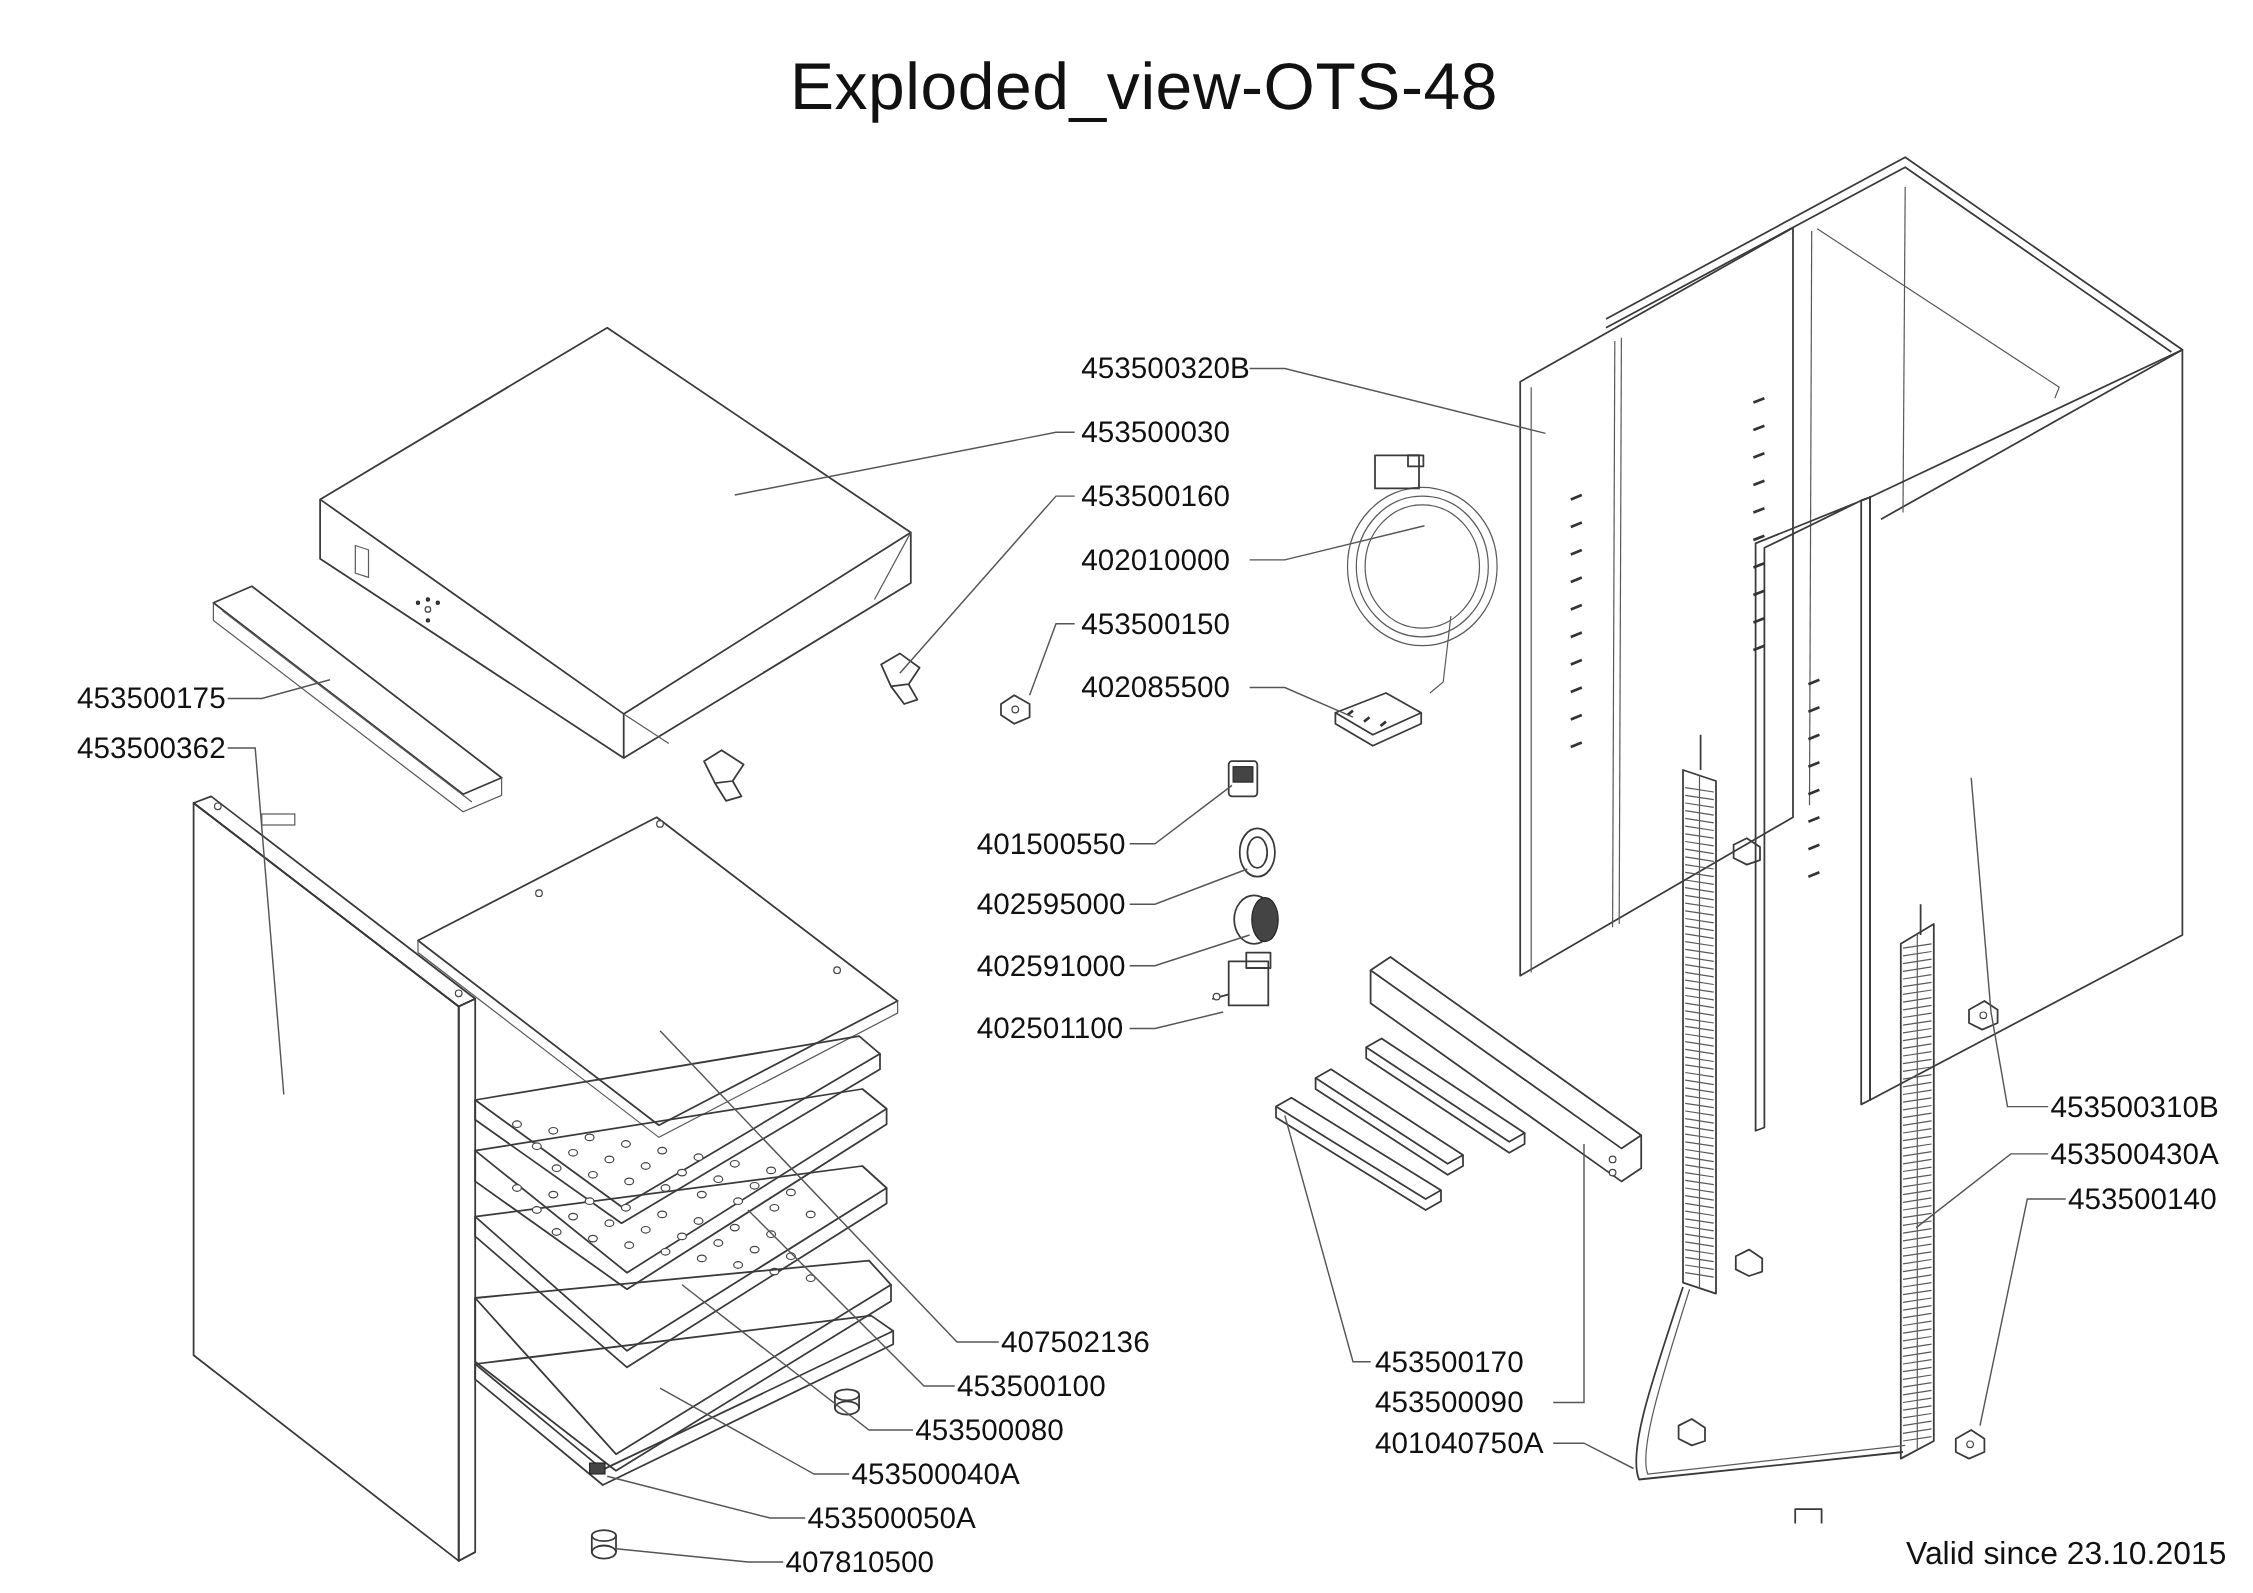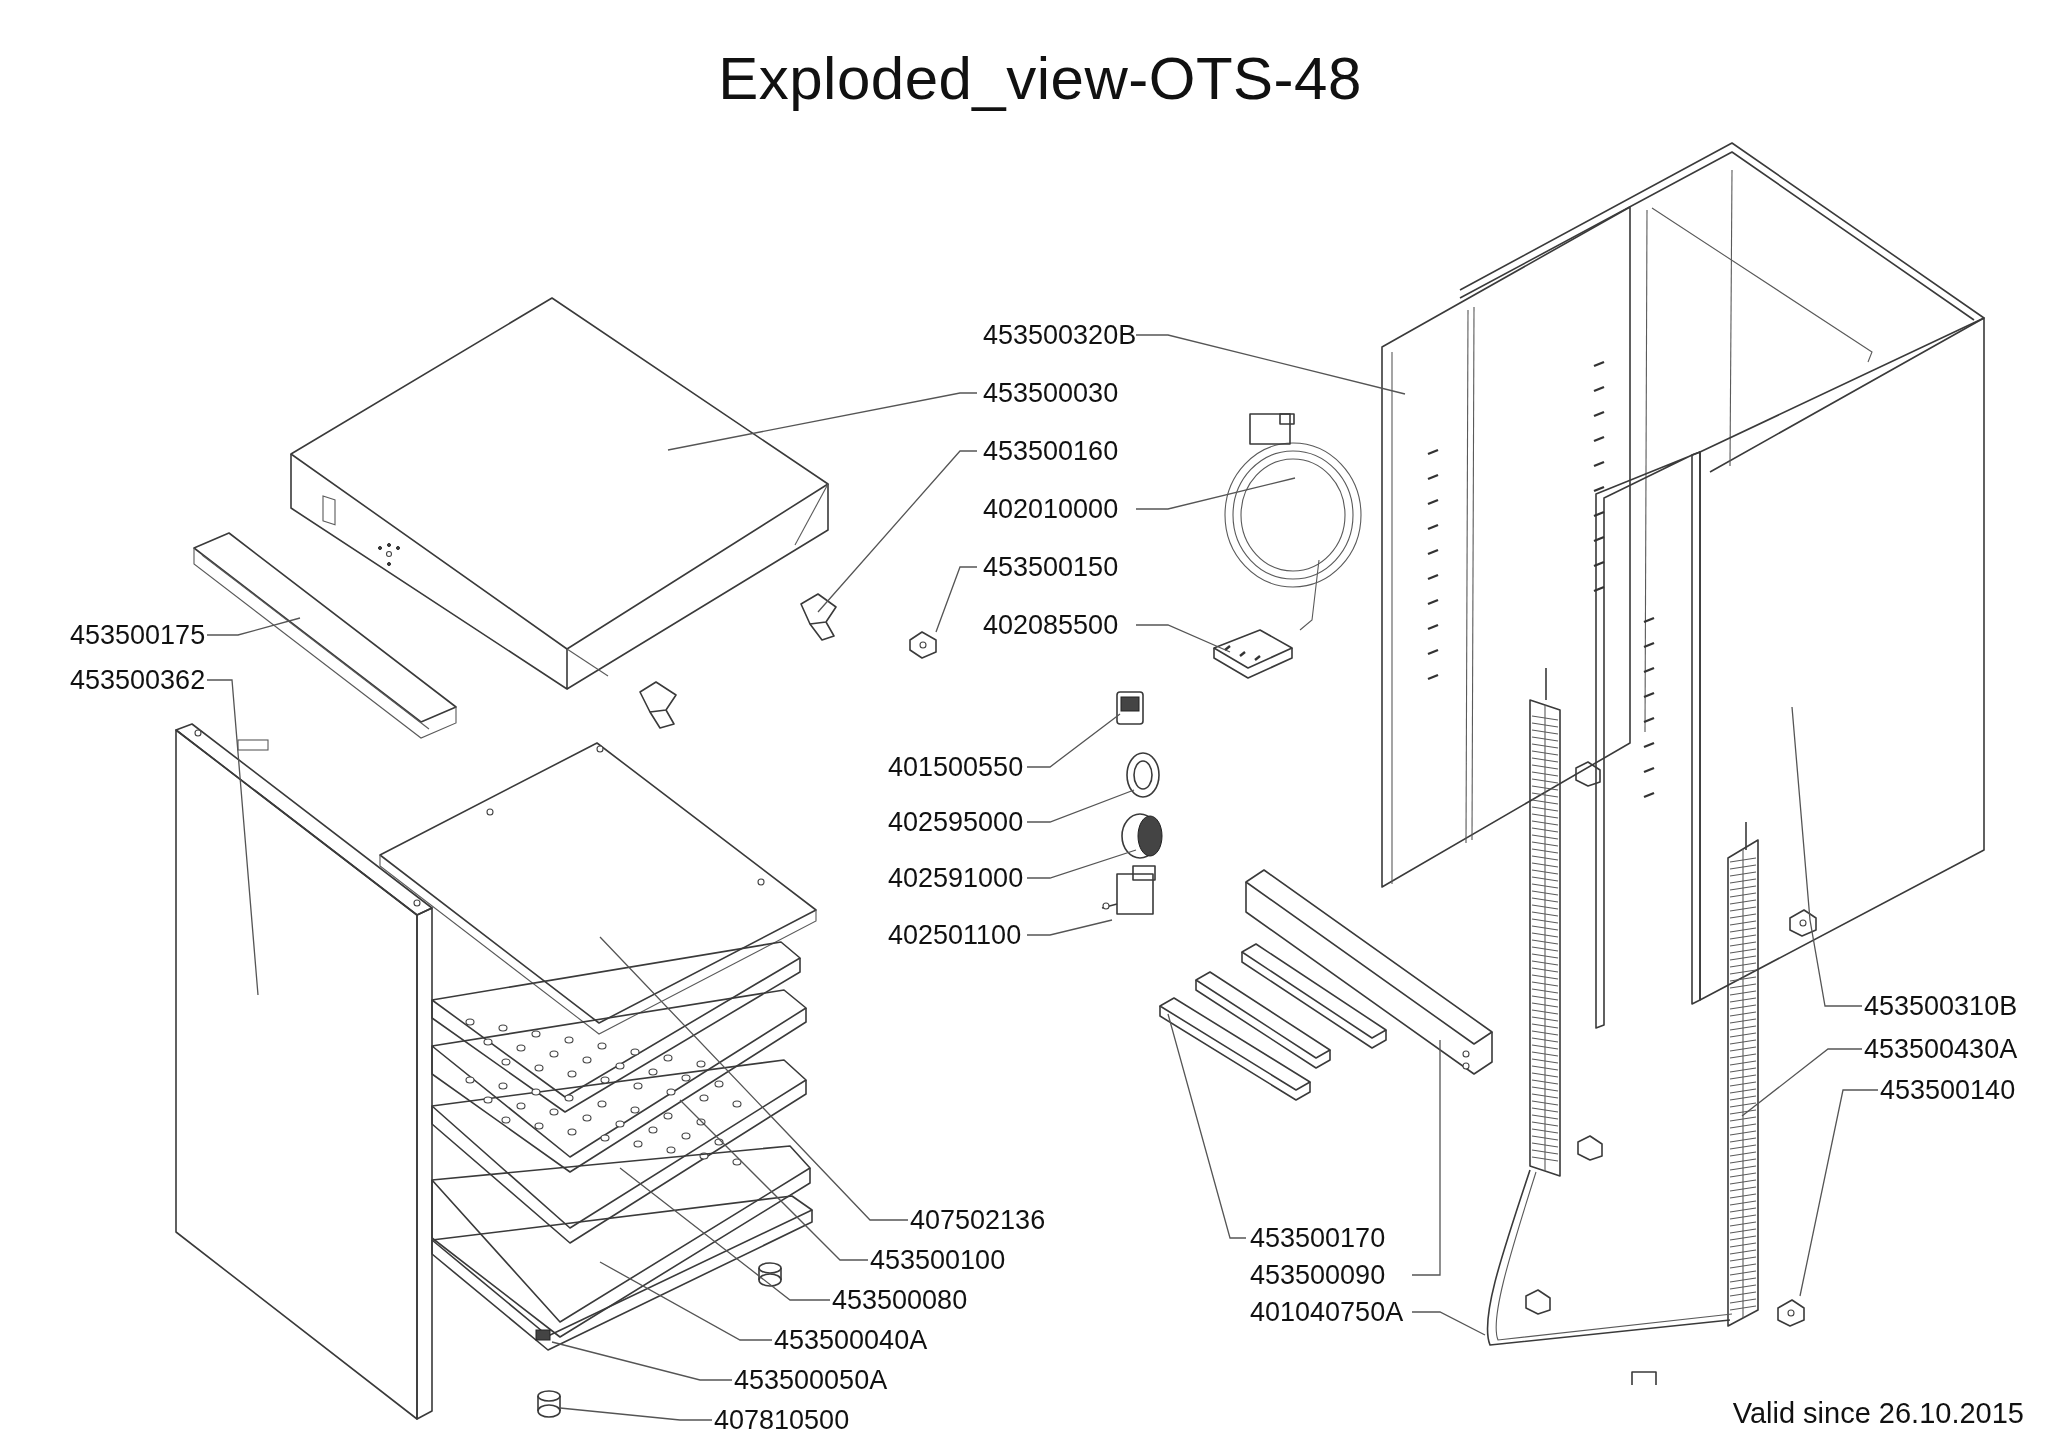--- a/index.html
+++ b/index.html
@@ -12,21 +12,21 @@
   .thin { fill:none; stroke:#5a5a5a; stroke-width:1.1; }
   .leader { fill:none; stroke:#555; stroke-width:1.3; }
   .slot { stroke:#333; stroke-width:2.4; }
   .hole { fill:#fff; stroke:#444; stroke-width:1.1; }
   .dark { fill:#444; stroke:#222; stroke-width:1; }
 </style>
 </head>
 <body>
 
 <div id="title">Exploded_view-OTS-48</div>
-<div id="valid">Valid since 26.10.2015</div>
+<div id="valid">Valid since 23.10.2015</div>
 
 <svg id="drawing" width="2048" height="1448" viewBox="0 0 2048 1448">
 
   <g>
     <polygon class="part" points="291,454 552,298 828,484 567,649"></polygon>
     <polyline class="part" points="291,454 291,508 567,689 567,649"></polyline>
     <polyline class="part" points="567,689 828,530 828,484"></polyline>
     <line class="thin" x1="567" y1="649" x2="608" y2="676"></line>
     <line class="thin" x1="828" y1="484" x2="795" y2="545"></line>
     <rect class="thin" x="323" y="495" width="12" height="25" transform="skewY(18) translate(0,-104)"></rect>

